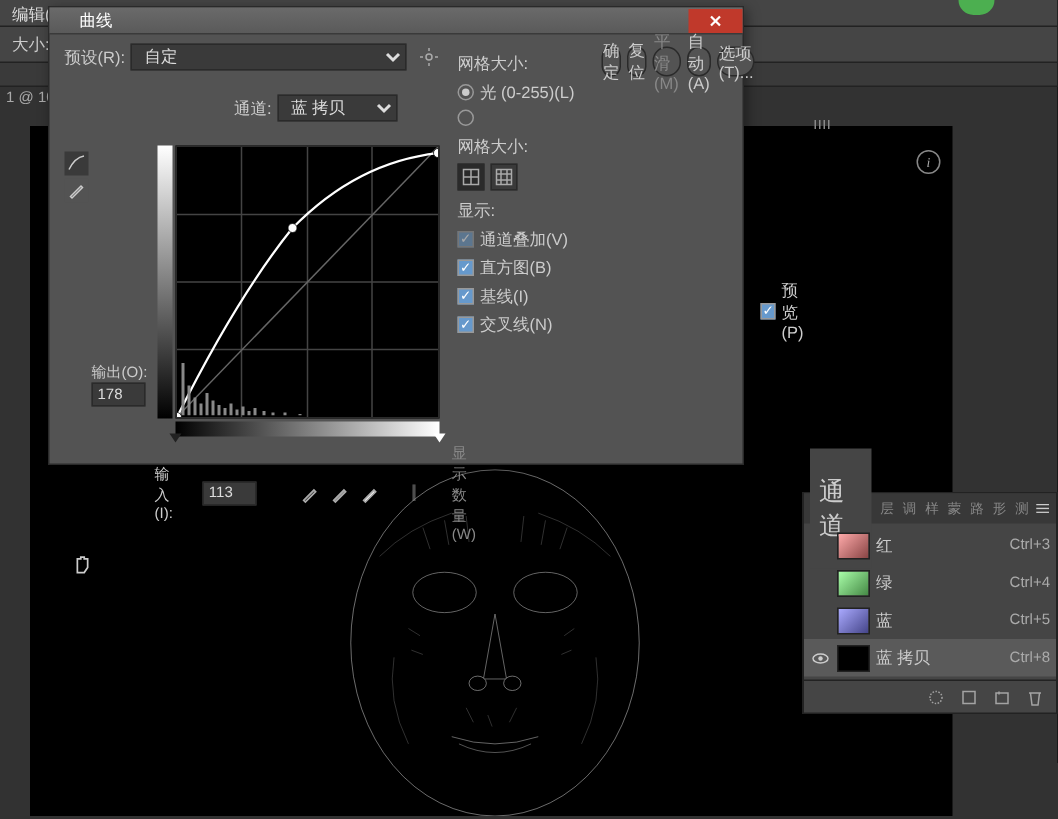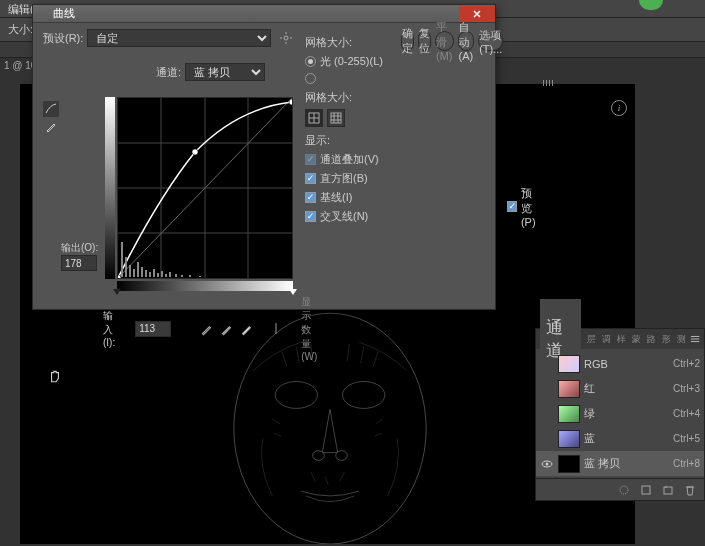--- a/index.html
+++ b/index.html
@@ -336,26 +336,20 @@
       <span class="small">测</span>
     <svg class="menuicon" viewBox="0 0 12 10">
         <line x1="1" y1="2" x2="11" y2="2" stroke="#ccc"></line>
         <line x1="1" y1="5" x2="11" y2="5" stroke="#ccc"></line>
         <line x1="1" y1="8" x2="11" y2="8" stroke="#ccc"></line>
       </svg>
   </div>
   <div class="chan-list">
     <div class="chan-item">
       <div class="eye"></div>
-      <div class="thumb" style="background:linear-gradient(135deg,#fcc,#ccf)"></div>
-      <span class="chan-name">RGB</span>
-      <span class="chan-key">Ctrl+2</span>
-    </div>
-    <div class="chan-item">
-      <div class="eye"></div>
       <div class="thumb r"></div>
       <span class="chan-name">红</span>
       <span class="chan-key">Ctrl+3</span>
     </div>
     <div class="chan-item">
       <div class="eye"></div>
       <div class="thumb g"></div>
       <span class="chan-name">绿</span>
       <span class="chan-key">Ctrl+4</span>
     </div>

